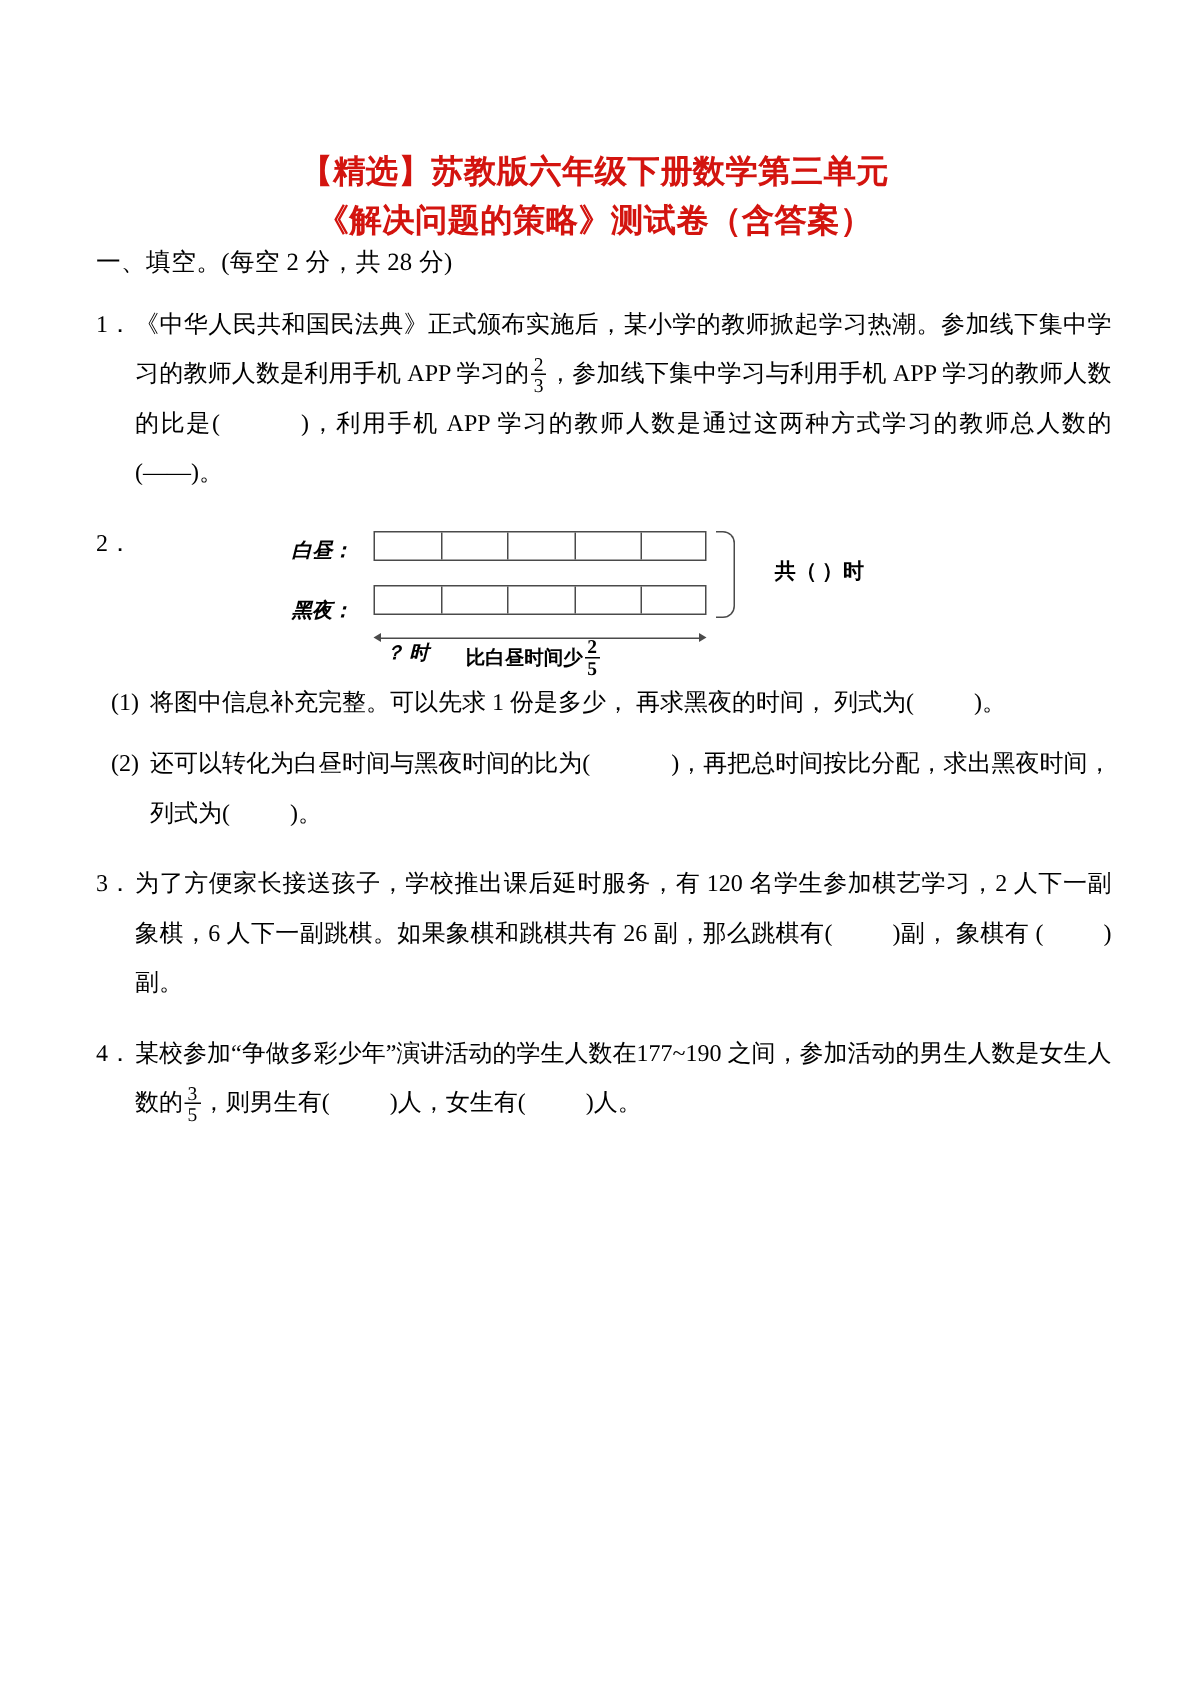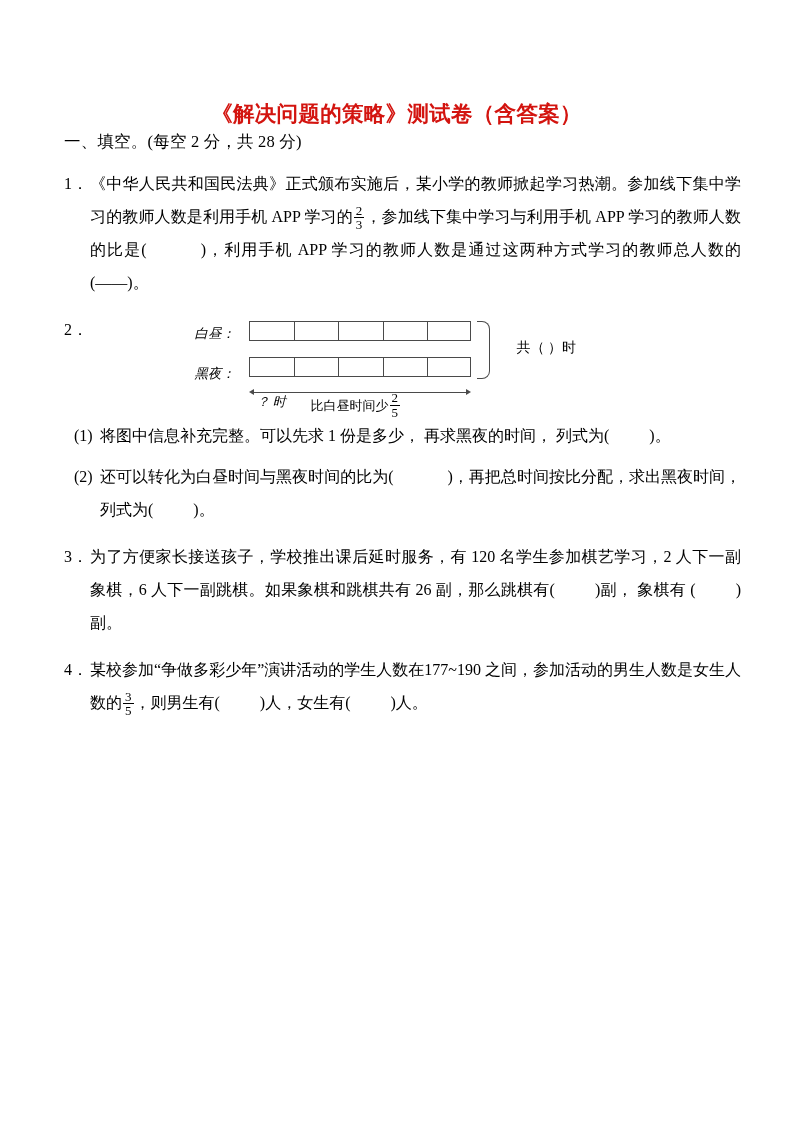--- a/index.html
+++ b/index.html
@@ -26,21 +26,20 @@
     color: #d3140f;
     font-weight: bold;
     font-size: 21.5px;
     text-align: center;
     line-height: 33px;
     margin-top: 98px;
     letter-spacing: 0.3px;
   }
   .title .line2 {
     display: block;
-    margin-top: 45px;
   }
   .section-head {
     font-size: 16.5px;
     margin-left: 12px;
     letter-spacing: 0.2px;
   }
   .q {
     margin-top: 14px;
     font-size: 16px;
     line-height: 33px;
@@ -84,20 +83,21 @@
   .blank-md {
     display: inline-block;
     width: 54px;
   }
   .diagram {
     margin: 10px auto 4px auto;
     width: 420px;
     position: relative;
     height: 98px;
     font-size: 13px;
+    font-weight: bold;
   }
   .diagram .lbl {
     position: absolute;
     font-size: 13.5px;
     font-family: "Liberation Serif", serif;
   }
   .dgm-label-day { left: 8px; top: 12px; }
   .dgm-label-night { left: 8px; top: 52px; }
   .bar {
     position: absolute;
@@ -168,20 +168,21 @@
     font-size: 13px;
   }
   .ital { font-style: italic; }
 </style>
 </head>
 <body>
 
 <div class="page">
 
   <div class="title">
+    <span>【精选】苏教版六年级下册数学第三单元</span>
     <span class="line2">《解决问题的策略》测试卷（含答案）</span>
   </div>
 
   <div class="section-head">一、填空。(每空 2 分，共 28 分)</div>
 
   <div class="q">
     <span class="num">1．</span>
     <span>《中华人民共和国民法典》正式颁布实施后，某小学的教师掀起学习热潮。参加线下集中学习的教师人数是利用手机 APP 学习的</span><span class="frac"><span class="n">2</span><span class="d">3</span></span><span>，参加线下集中学习与利用手机 APP 学习的教师人数的比是(</span><span class="blank-md"></span><span>)，利用手机 APP 学习的教师人数是通过这两种方式学习的教师总人数的(</span><span>——)。</span>
   </div>
 

